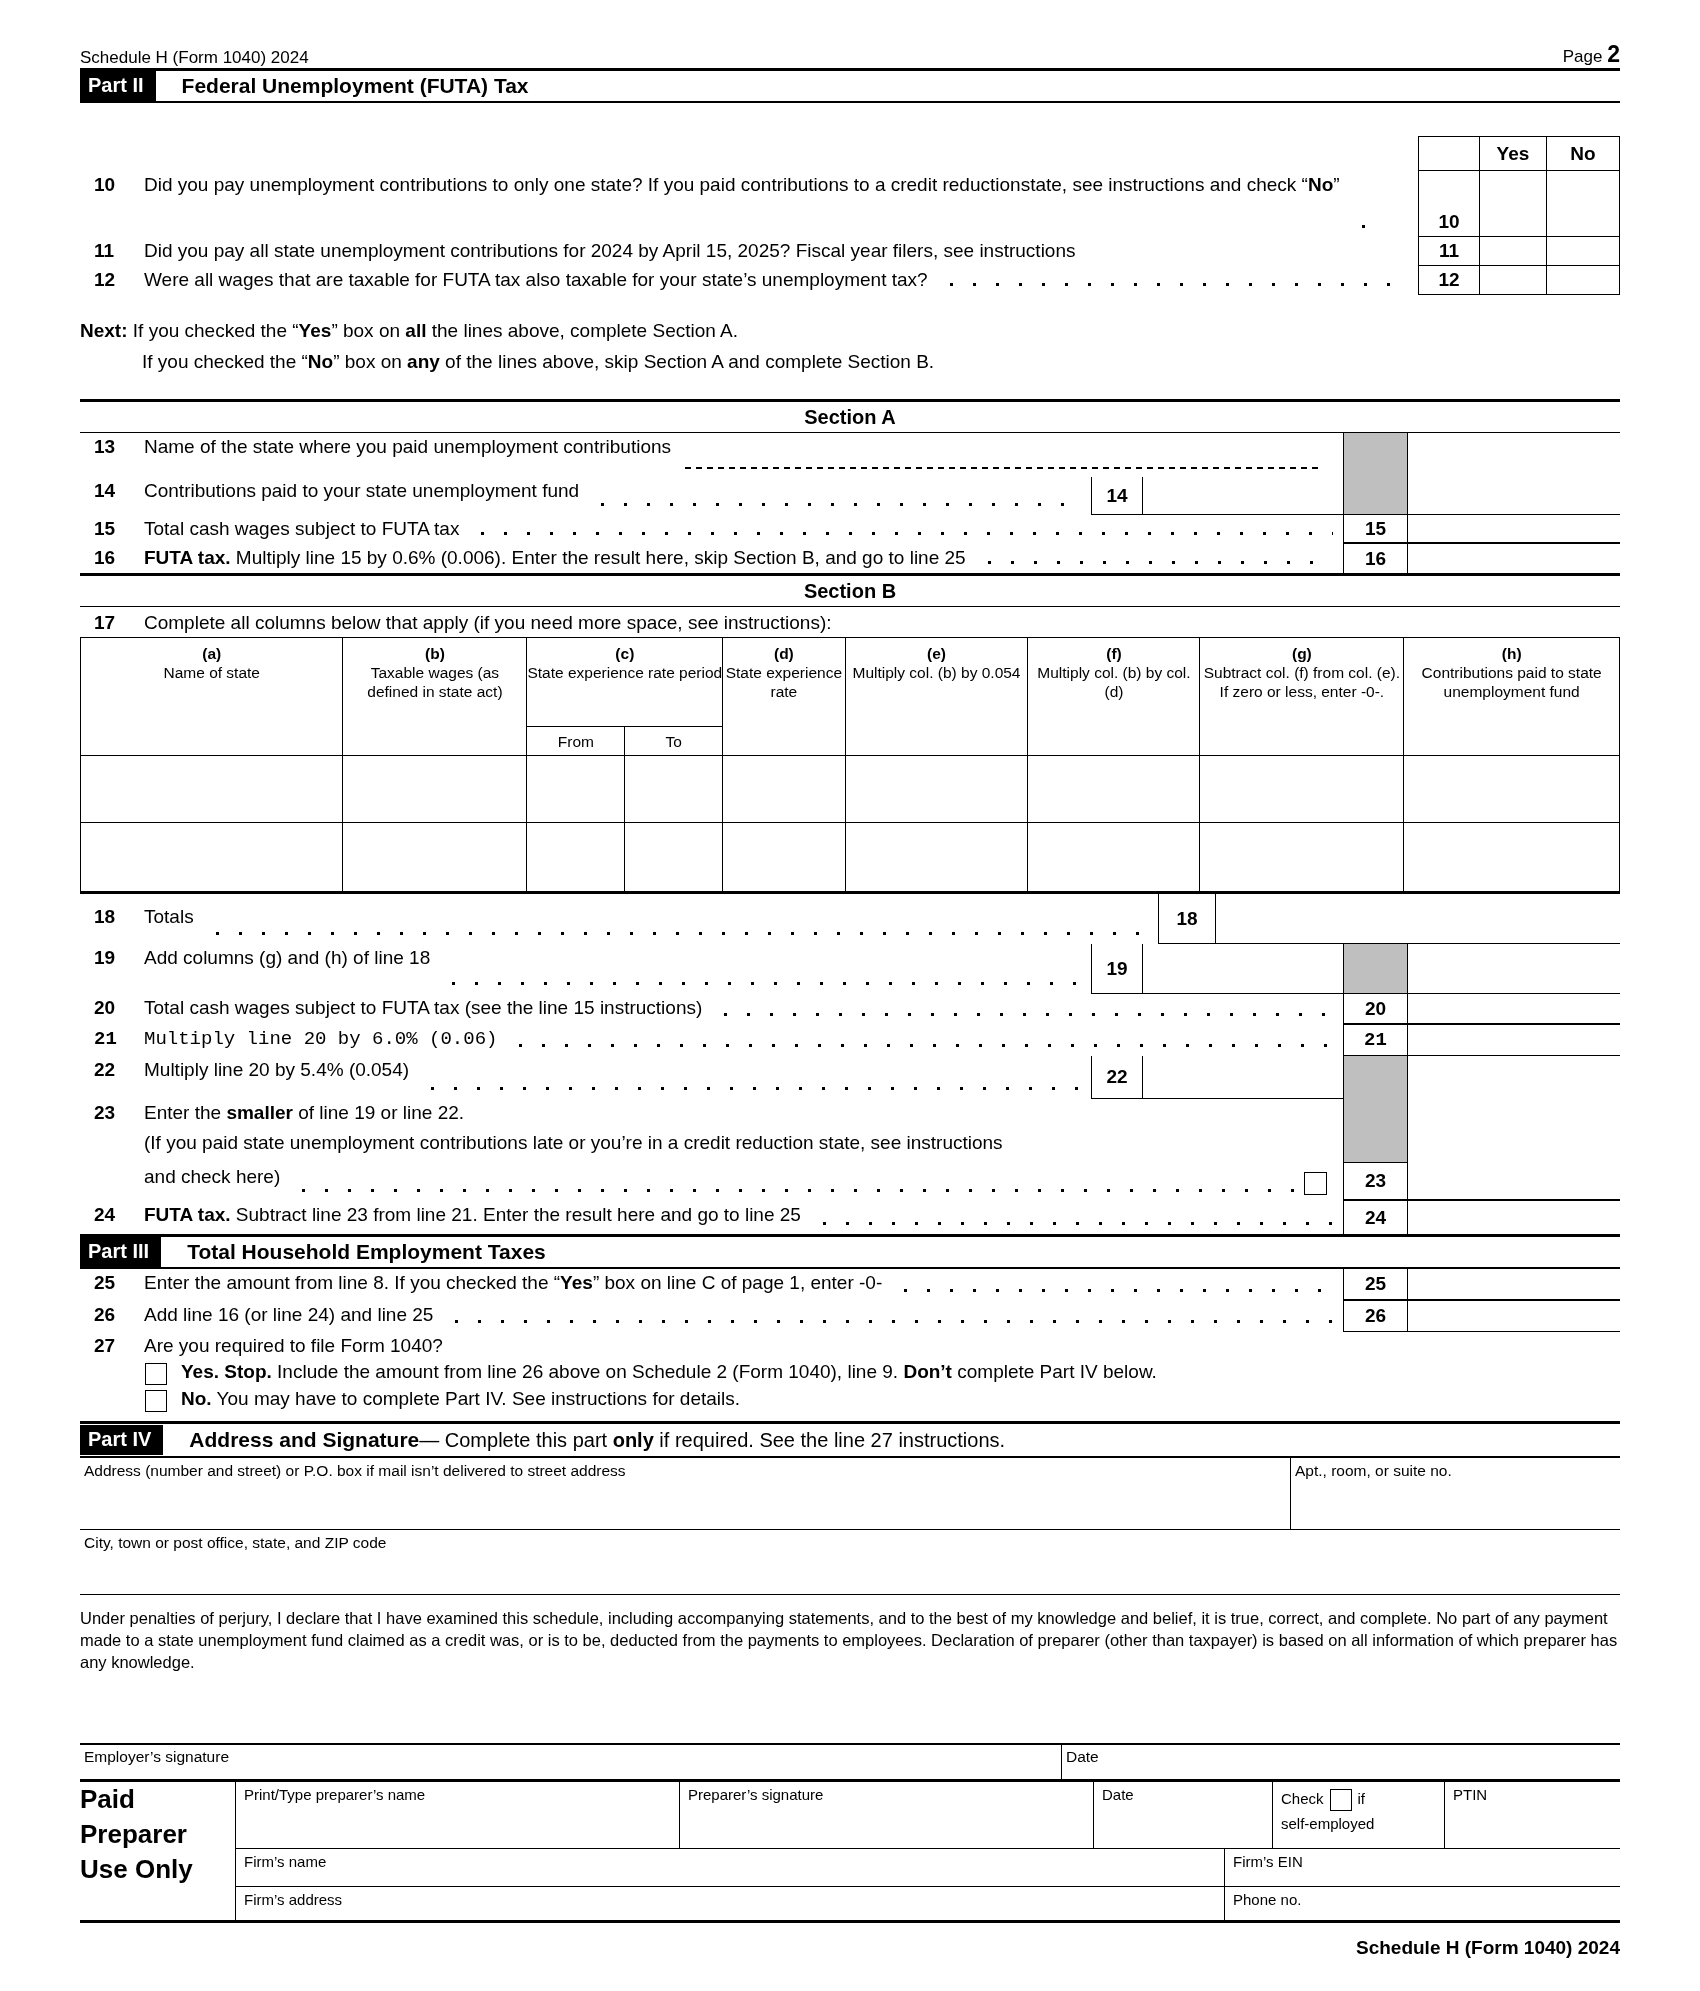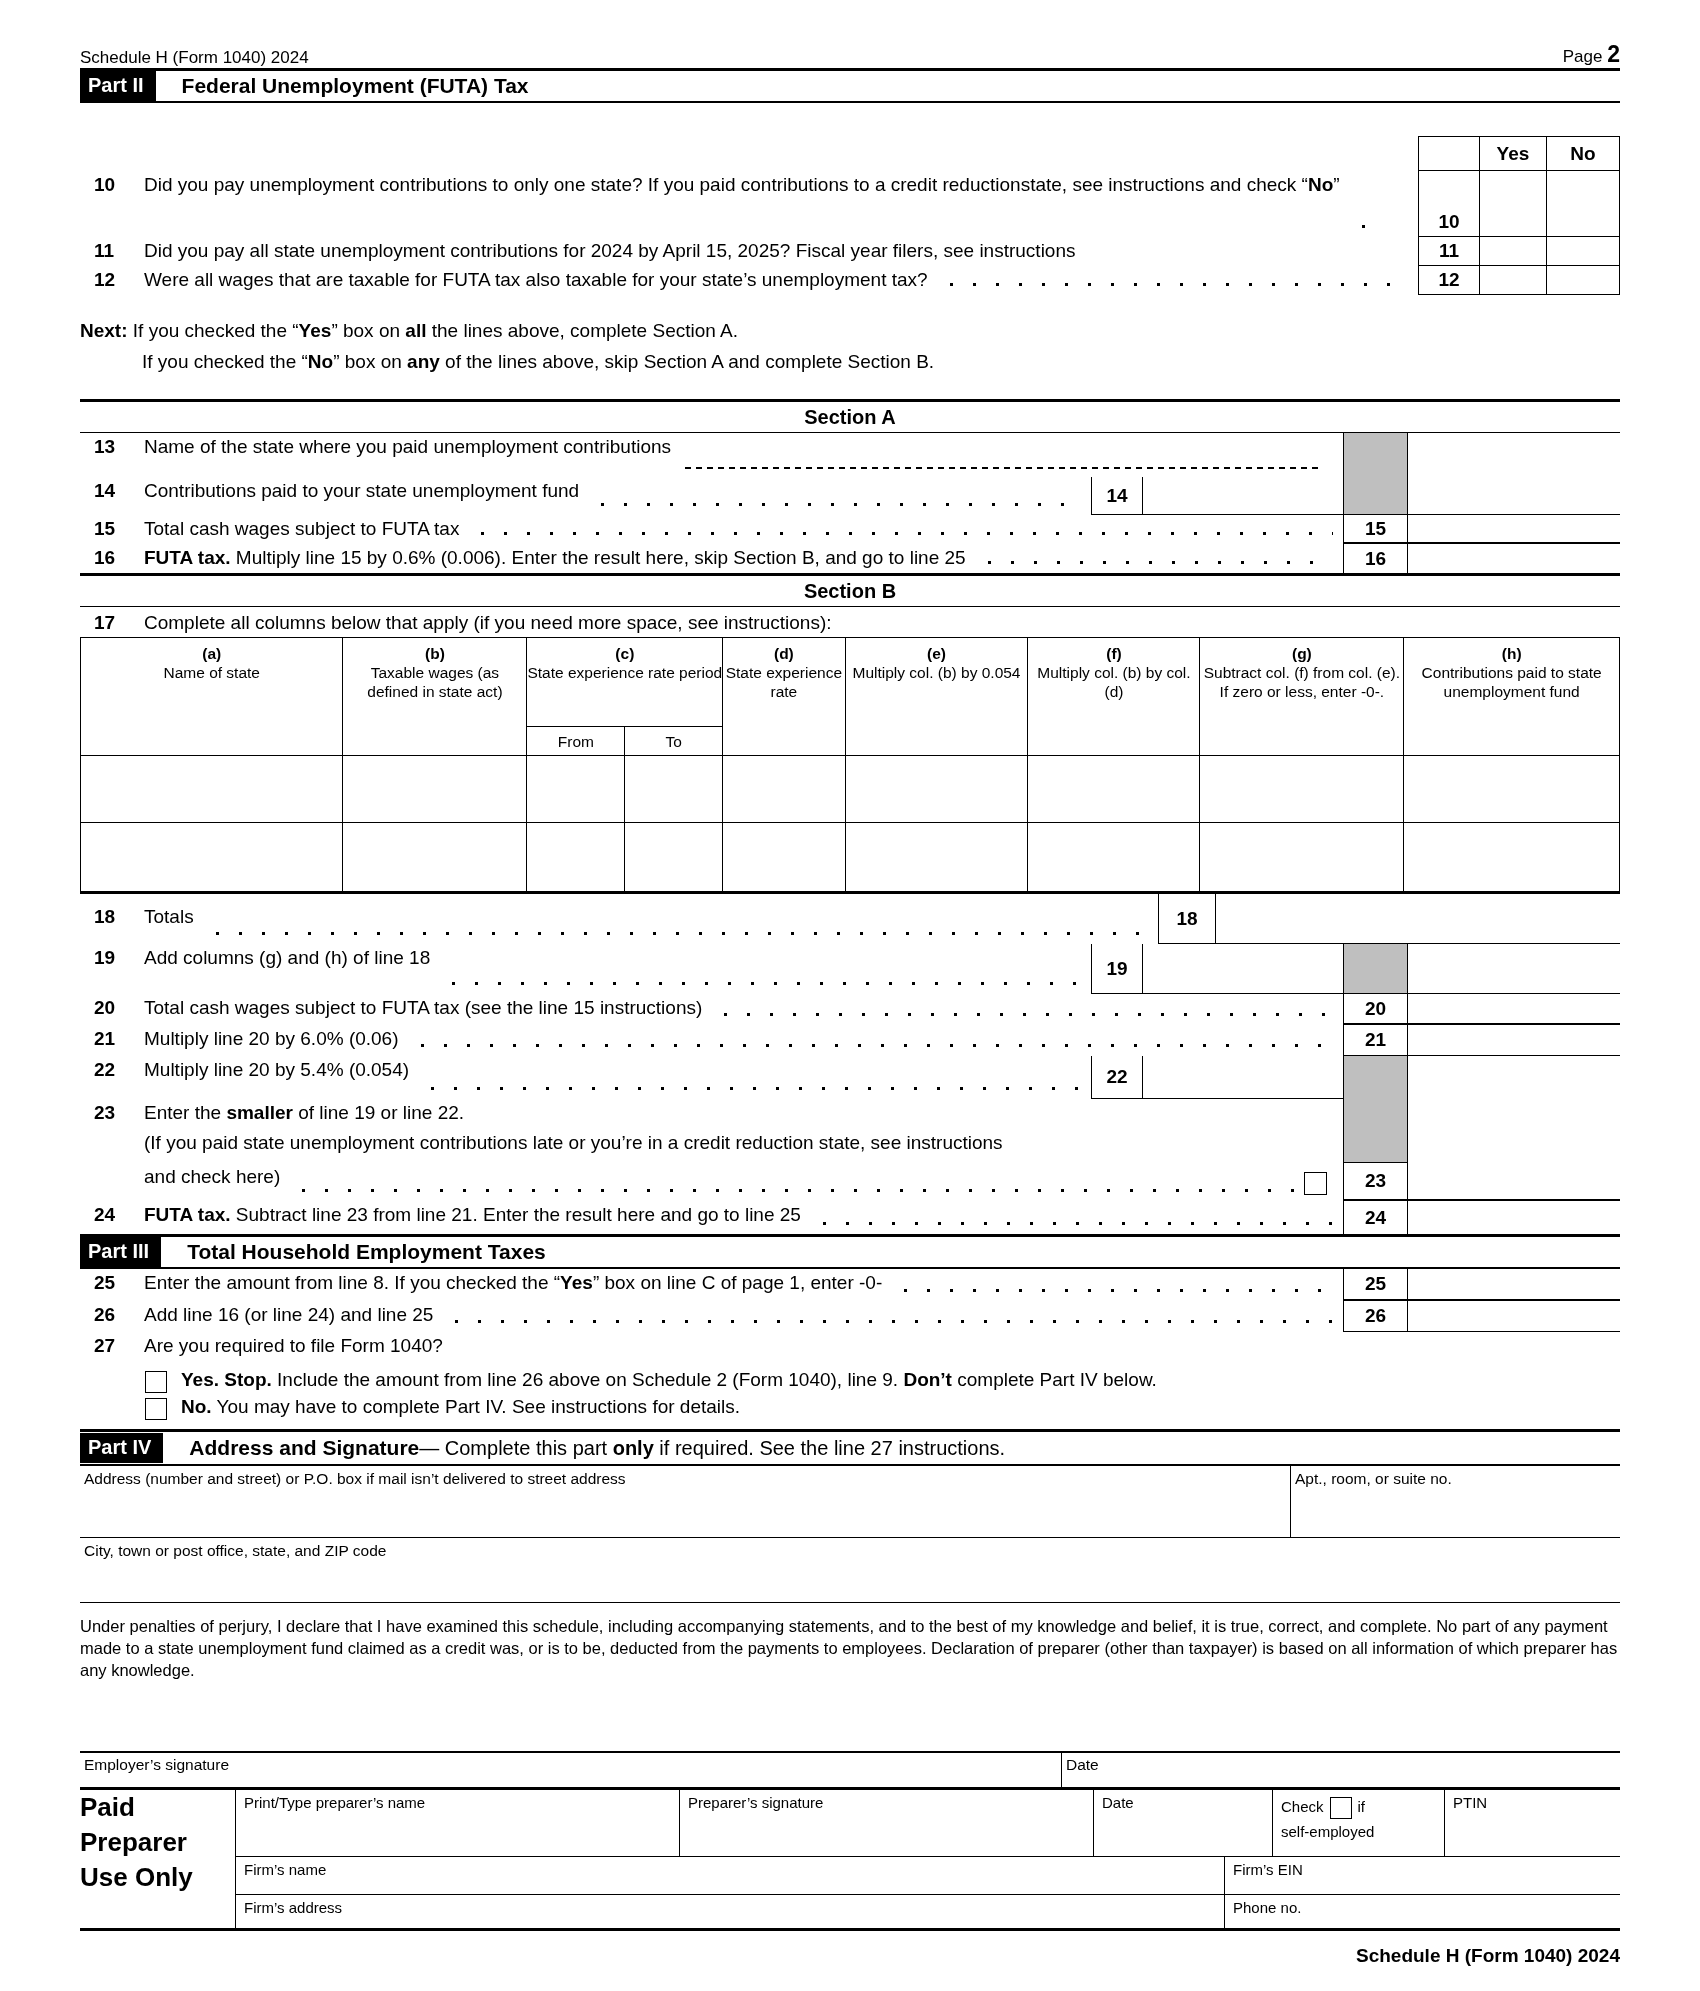--- a/index.html
+++ b/index.html
@@ -223,21 +223,21 @@
   </div>
 
   <div class="row" style="height:31px;">
     <div class="lnum">20</div>
     <div class="ltext">Total cash wages subject to FUTA tax (see the line 15 instructions)</div>
     <div class="leader"></div>
     <div class="rnum bb2">20</div>
     <div class="ramt bb2"></div>
   </div>
 
-  <div class="row" style="height:31px;">
+  <div class="row" style="height:31px;font-family:Liberation Mono, monospace;">
     <div class="lnum">21</div>
     <div class="ltext">Multiply line 20 by 6.0% (0.06)</div>
     <div class="leader"></div>
     <div class="rnum bb1">21</div>
     <div class="ramt bb1"></div>
   </div>
 
   <div class="row" style="height:43px;">
     <div class="lnum">22</div>
     <div class="ltext">Multiply line 20 by 5.4% (0.054)</div>
@@ -298,21 +298,21 @@
     <div class="leader"></div>
     <div class="rnum bb1">26</div>
     <div class="ramt bb1"></div>
   </div>
 
   <div class="row" style="height:29px;">
     <div class="lnum">27</div>
     <div class="ltext">Are you required to file Form 1040?</div>
   </div>
 
-  <div class="row" style="height:27px;margin-top:8px;text-align:right;">
+  <div class="row" style="height:27px;text-align:right;">
     <div style="width:65px;"></div>
     <div class="chk" style="align-self:flex-start;margin:2px 14px 0 0;width:20px;height:20px;"></div>
     <div class="ltext" style="padding-top:0;"><span class="b">Yes. Stop.</span><span> Include the amount from line 26 above on Schedule 2 (Form 1040), line 9. </span><span class="b">Don’t</span><span> complete Part IV below.</span></div>
   </div>
   <div class="row" style="height:27px;">
     <div style="width:65px;"></div>
     <div class="chk" style="align-self:flex-start;margin:2px 14px 0 0;width:20px;height:20px;"></div>
     <div class="ltext" style="padding-top:0;"><span class="b">No.</span><span> You may have to complete Part IV. See instructions for details.</span></div>
   </div>
 

